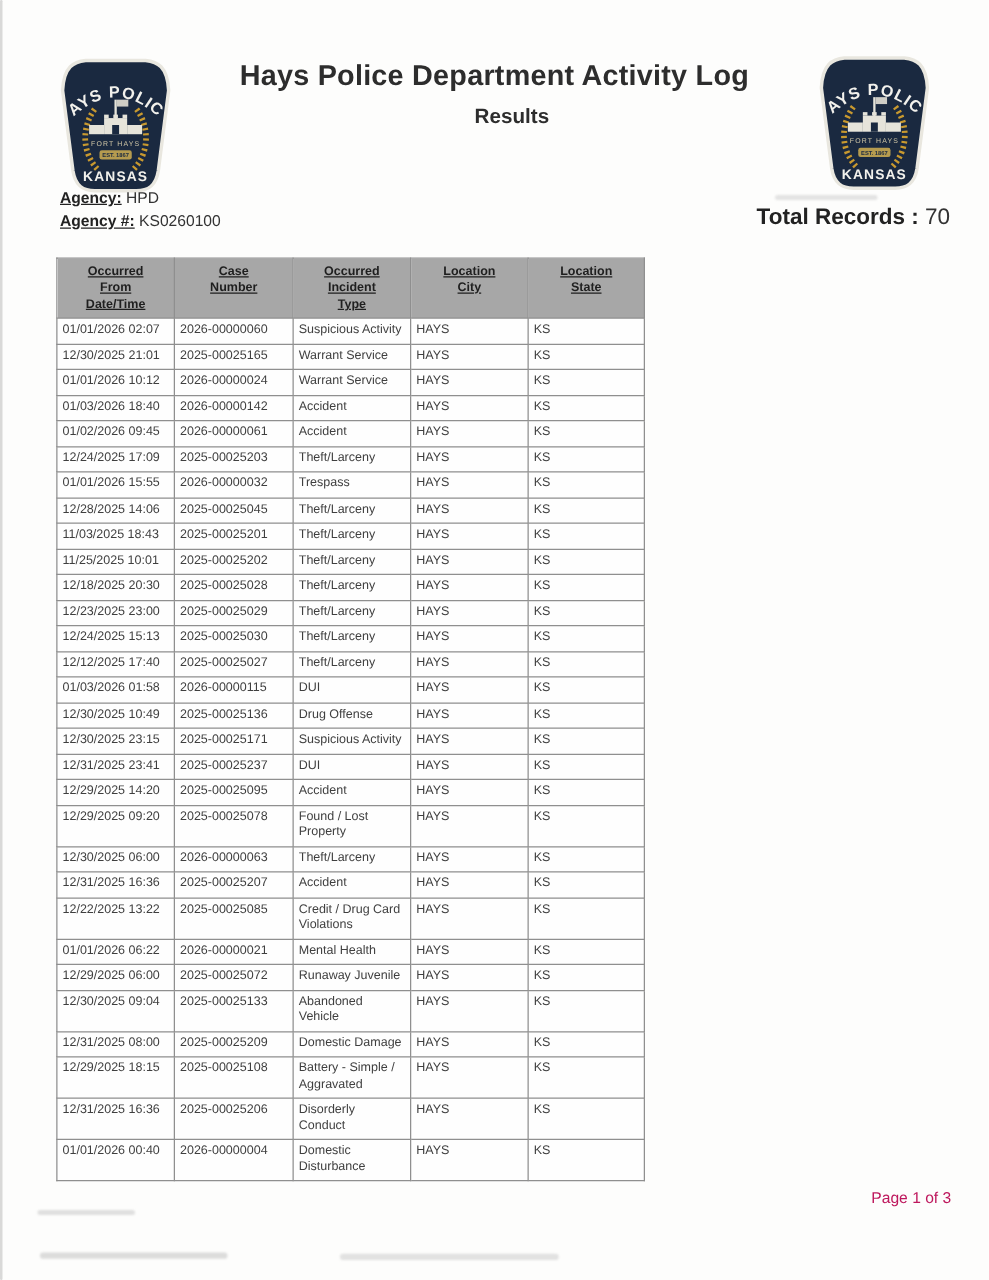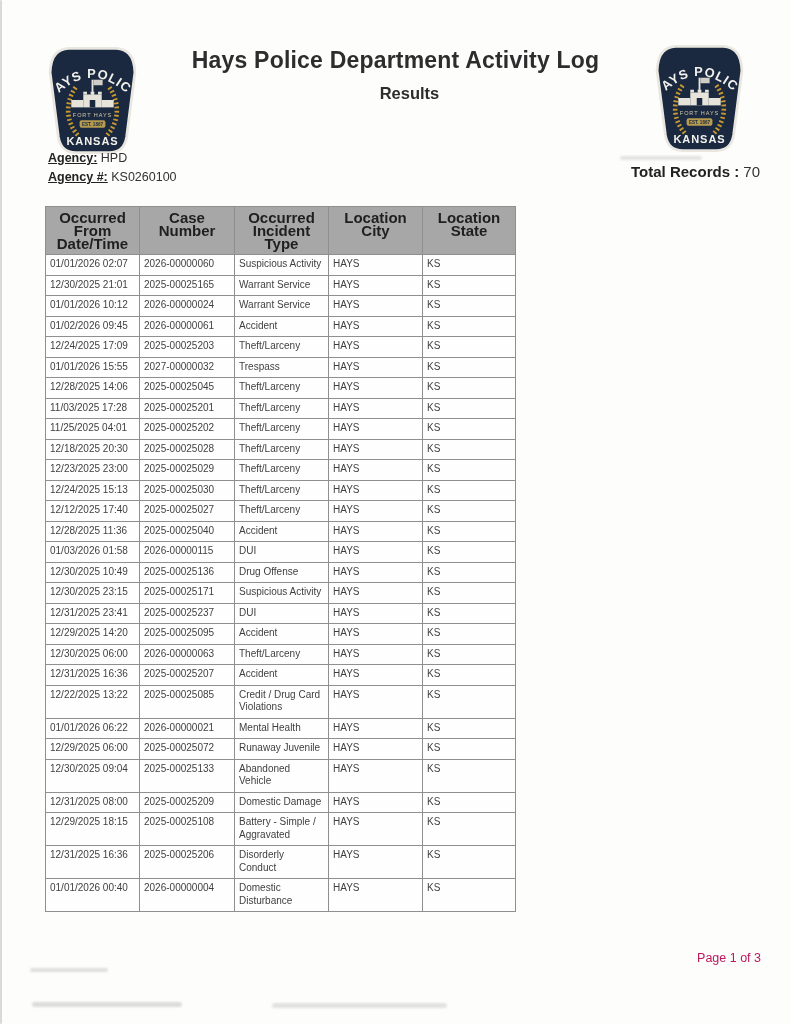--- a/index.html
+++ b/index.html
@@ -35,40 +35,40 @@
     color:var(--text-dark);
     margin-left:28px;
   }
   .agency-block{
     position:absolute;left:48px;top:149px;
     font-size:12.5px;color:#333;line-height:19px;
   }
   .agency-block b{color:#222;text-decoration:underline;}
   .total-records{
     position:absolute;right:31px;top:163px;
-    font-size:15px;color:#333;
+    font-size:18px;color:#333;
   }
   .total-records b{color:#222;}
   .table-wrap{
     position:absolute;left:45px;top:206px;width:470px;
   }
   table.report{
     width:100%;border-collapse:collapse;table-layout:fixed;
     font-size:10px;color:var(--table-text);
   }
   table.report th, table.report td{
     border:1px solid var(--table-border);
     vertical-align:top;
     white-space:pre-line;
     overflow:hidden;
   }
   table.report th{
     background:var(--header-bg);
-    color:#1f1f1f;font-size:15px;font-weight:bold;
-    text-align:center;padding:4px 6px;line-height:13px;
+    color:#1f1f1f;font-size:10px;font-weight:bold;
+    text-align:center;padding:4px 20px;line-height:13px;text-decoration:underline;
   }
   table.report td{
     padding:3px 4px 4px 4px;line-height:12.5px;height:20px;
     background:#fefefe;
   }
   .page-footer{
     position:absolute;right:30px;top:951px;
     font-size:12.5px;color:#be185d;
   }
   .smudge{position:absolute;pointer-events:none;border-radius:3px;}
@@ -187,56 +187,63 @@
             <td>KS</td>
           </tr>
           <tr>
             <td>01/01/2026 10:12</td>
             <td>2026-00000024</td>
             <td>Warrant Service</td>
             <td>HAYS</td>
             <td>KS</td>
           </tr>
           <tr>
+            <td>01/03/2026 18:40</td>
+            <td>2026-00000142</td>
+            <td>Accident</td>
+            <td>HAYS</td>
+            <td>KS</td>
+          </tr>
+          <tr>
             <td>01/02/2026 09:45</td>
             <td>2026-00000061</td>
             <td>Accident</td>
             <td>HAYS</td>
             <td>KS</td>
           </tr>
           <tr>
             <td>12/24/2025 17:09</td>
             <td>2025-00025203</td>
             <td>Theft/Larceny</td>
             <td>HAYS</td>
             <td>KS</td>
           </tr>
           <tr>
             <td>01/01/2026 15:55</td>
-            <td>2027-00000032</td>
+            <td>2026-00000032</td>
             <td>Trespass</td>
             <td>HAYS</td>
             <td>KS</td>
           </tr>
           <tr>
             <td>12/28/2025 14:06</td>
             <td>2025-00025045</td>
             <td>Theft/Larceny</td>
             <td>HAYS</td>
             <td>KS</td>
           </tr>
           <tr>
-            <td>11/03/2025 17:28</td>
+            <td>11/03/2025 18:43</td>
             <td>2025-00025201</td>
             <td>Theft/Larceny</td>
             <td>HAYS</td>
             <td>KS</td>
           </tr>
           <tr>
-            <td>11/25/2025 04:01</td>
+            <td>11/25/2025 10:01</td>
             <td>2025-00025202</td>
             <td>Theft/Larceny</td>
             <td>HAYS</td>
             <td>KS</td>
           </tr>
           <tr>
             <td>12/18/2025 20:30</td>
             <td>2025-00025028</td>
             <td>Theft/Larceny</td>
             <td>HAYS</td>
@@ -253,27 +260,20 @@
             <td>12/24/2025 15:13</td>
             <td>2025-00025030</td>
             <td>Theft/Larceny</td>
             <td>HAYS</td>
             <td>KS</td>
           </tr>
           <tr>
             <td>12/12/2025 17:40</td>
             <td>2025-00025027</td>
             <td>Theft/Larceny</td>
-            <td>HAYS</td>
-            <td>KS</td>
-          </tr>
-          <tr>
-            <td>12/28/2025 11:36</td>
-            <td>2025-00025040</td>
-            <td>Accident</td>
             <td>HAYS</td>
             <td>KS</td>
           </tr>
           <tr>
             <td>01/03/2026 01:58</td>
             <td>2026-00000115</td>
             <td>DUI</td>
             <td>HAYS</td>
             <td>KS</td>
           </tr>
@@ -295,20 +295,28 @@
             <td>12/31/2025 23:41</td>
             <td>2025-00025237</td>
             <td>DUI</td>
             <td>HAYS</td>
             <td>KS</td>
           </tr>
           <tr>
             <td>12/29/2025 14:20</td>
             <td>2025-00025095</td>
             <td>Accident</td>
+            <td>HAYS</td>
+            <td>KS</td>
+          </tr>
+          <tr>
+            <td>12/29/2025 09:20</td>
+            <td>2025-00025078</td>
+            <td>Found / Lost
+Property</td>
             <td>HAYS</td>
             <td>KS</td>
           </tr>
           <tr>
             <td>12/30/2025 06:00</td>
             <td>2026-00000063</td>
             <td>Theft/Larceny</td>
             <td>HAYS</td>
             <td>KS</td>
           </tr>

